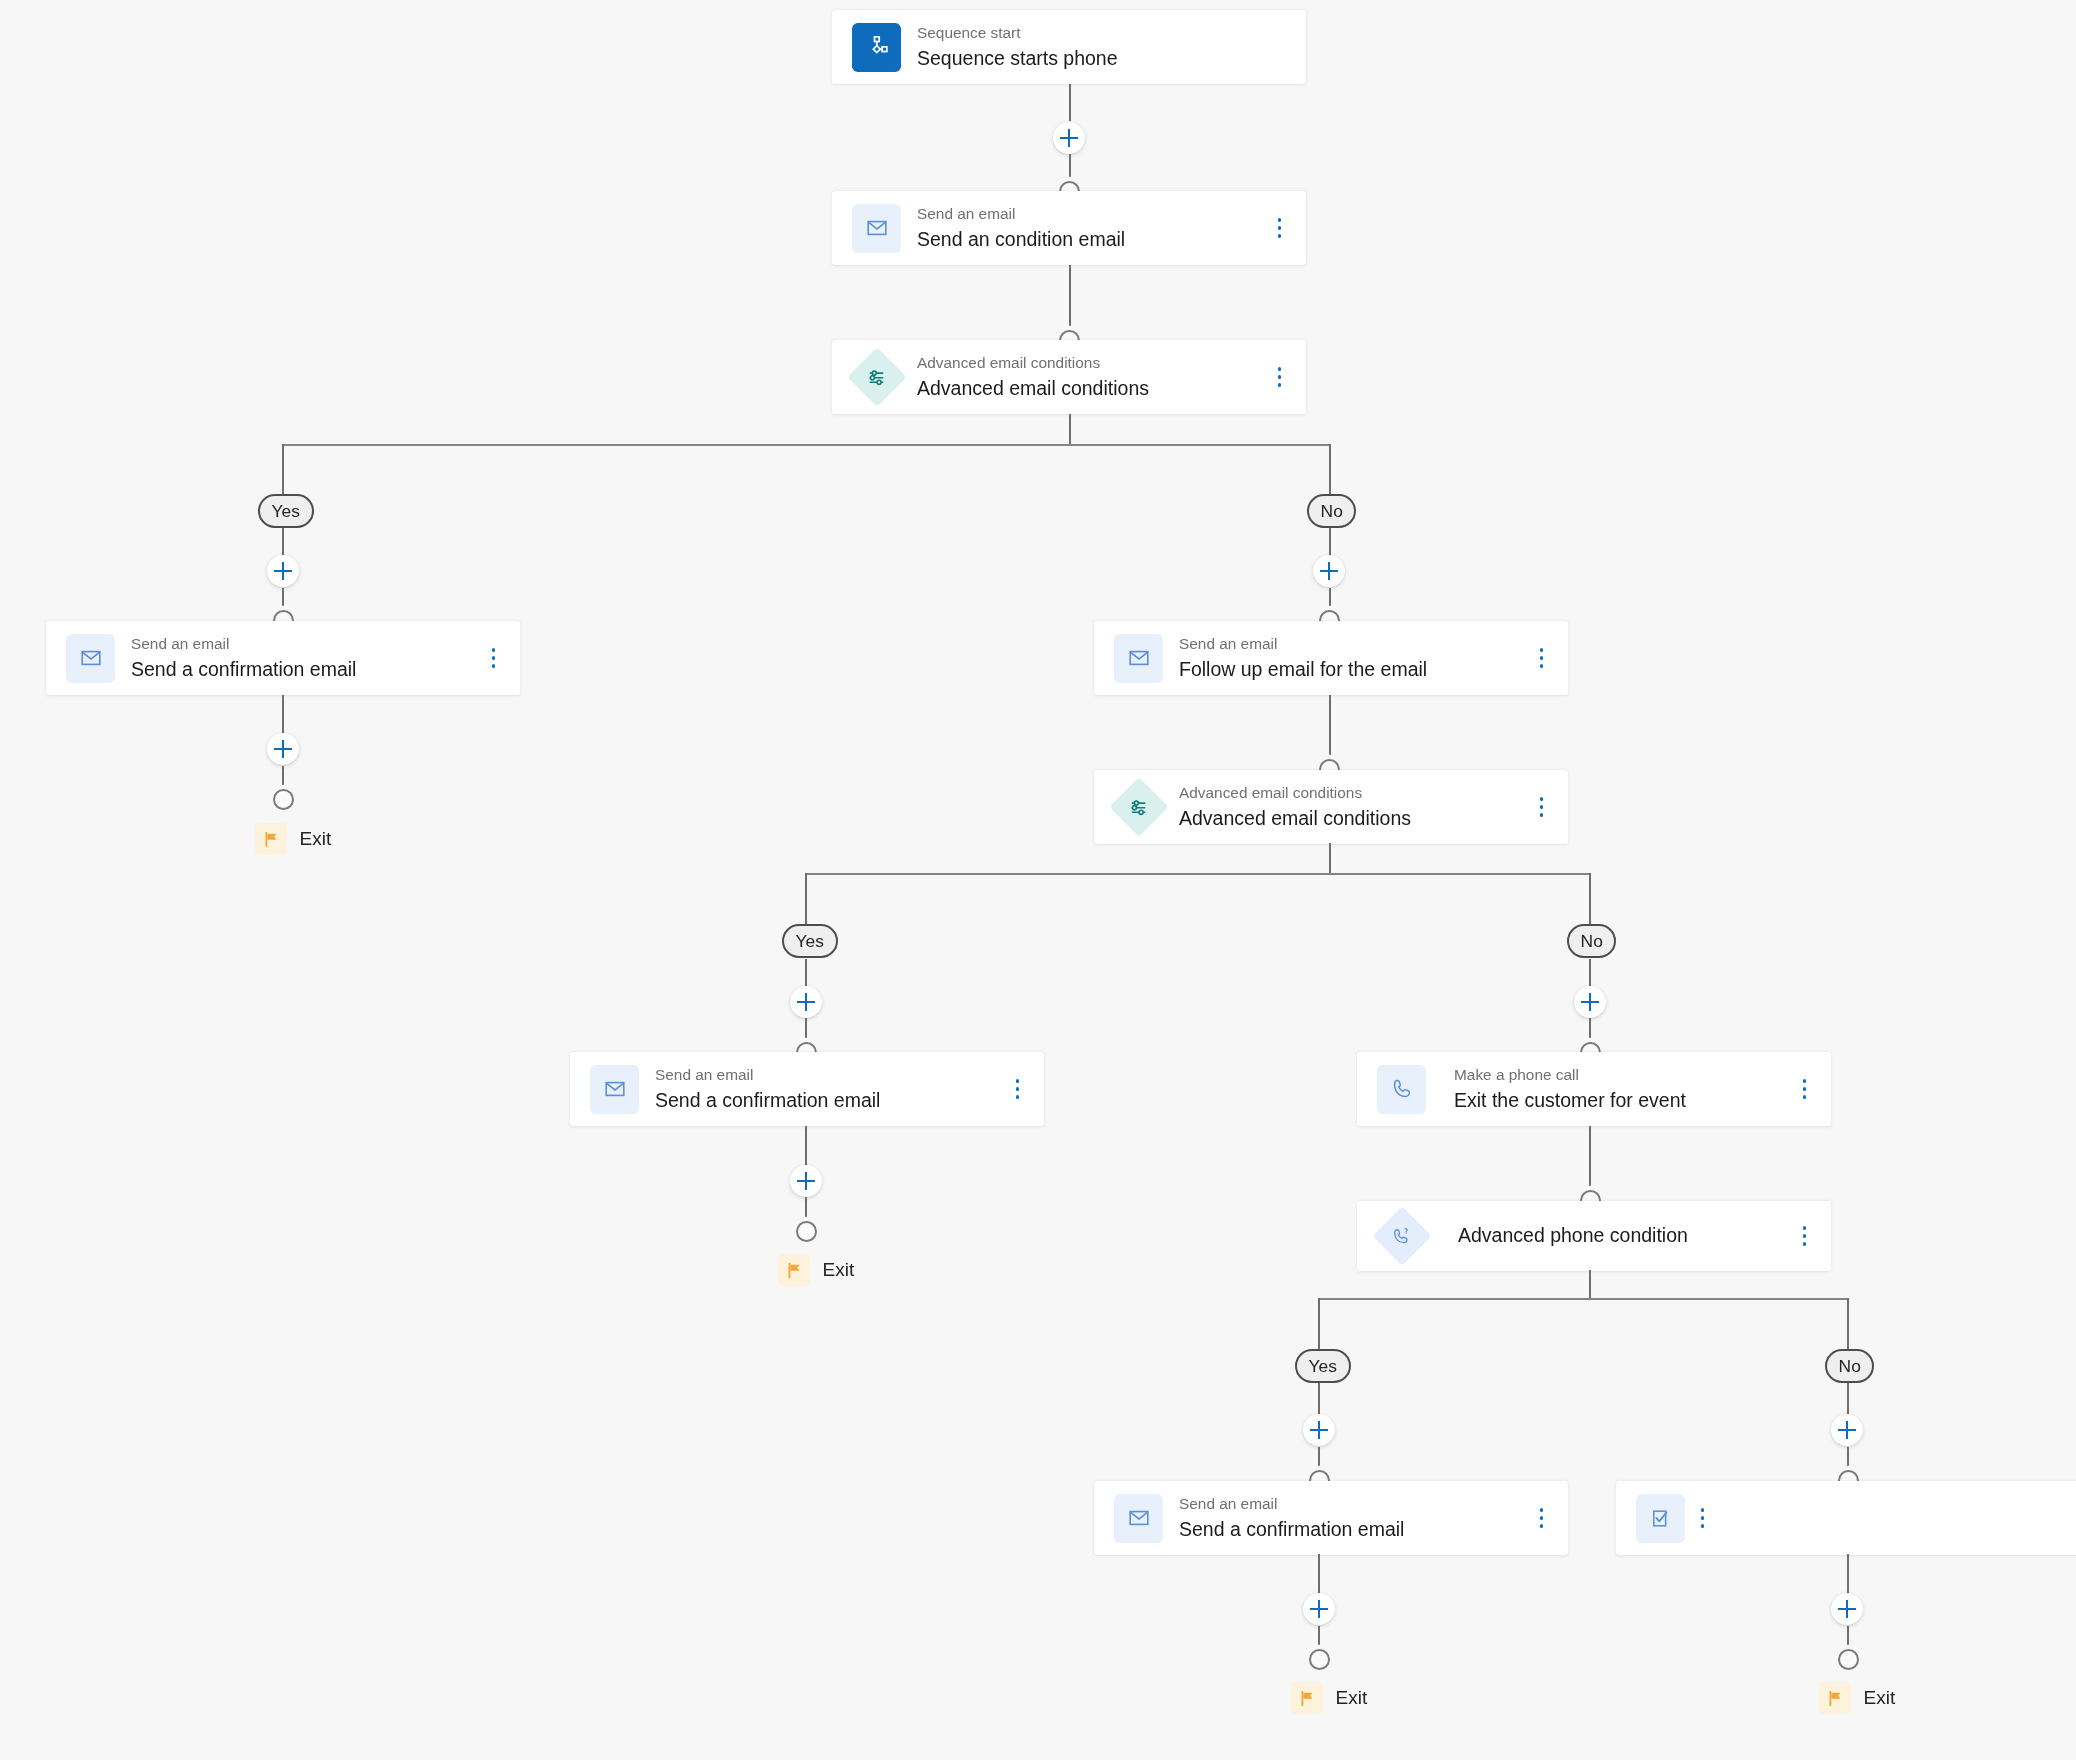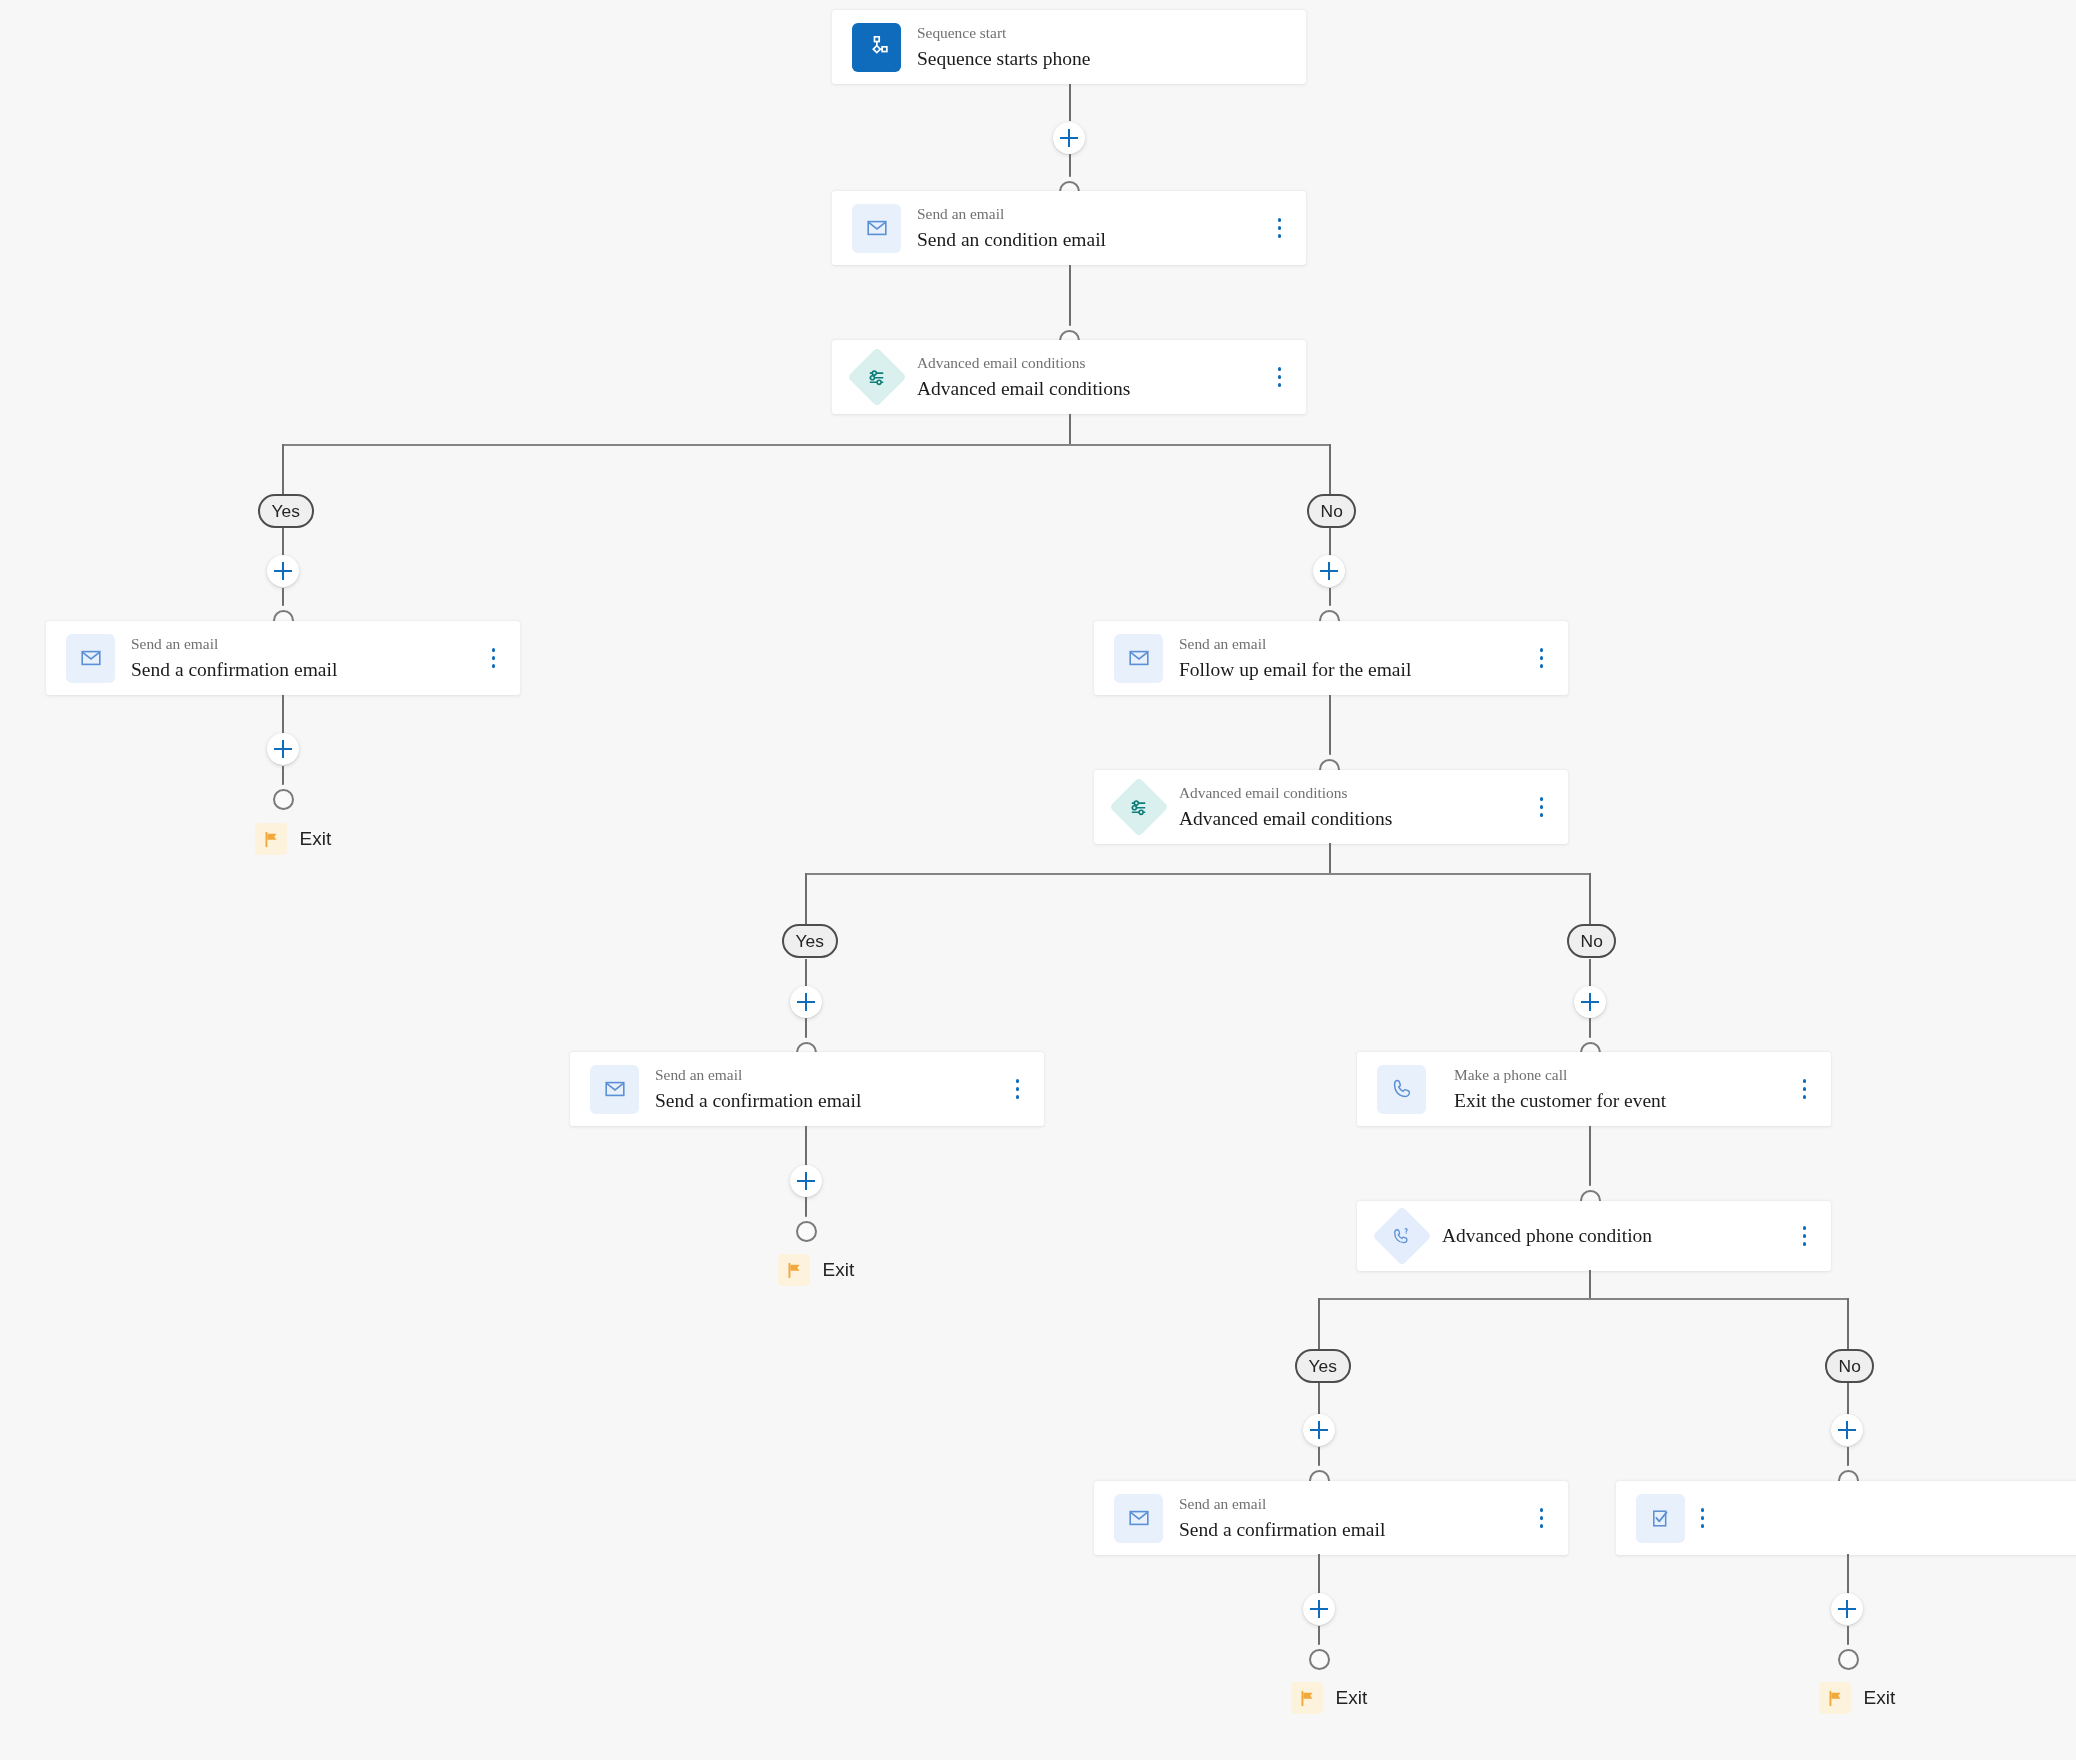--- a/index.html
+++ b/index.html
@@ -50,21 +50,20 @@
 
   
   .node{
     position:absolute;
     background:#ffffff;
     border-radius:2.5px;
     box-shadow:0 0.8px 3.3px rgba(0,0,0,.09), 0 0 0.8px rgba(0,0,0,.08);
     display:flex;align-items:center;
     box-sizing:border-box;
     cursor:pointer;
-    font-family:Liberation Serif, serif;
   }
   .node-icon-wrap{
     flex:0 0 auto;
     width:49px;height:49px;
     margin-left:20px;
     display:flex;align-items:center;justify-content:center;
   }
   .icon-sq{
     width:49px;height:49px;border-radius:5.8px;
     display:flex;align-items:center;justify-content:center;
@@ -82,21 +81,21 @@
     display:flex;flex-direction:column;justify-content:center;
     min-width:0;
   }
   .node-sub{
     font-size:15.4px;color:#707070;line-height:1.25;
     margin-bottom:5px;white-space:nowrap;
   }
   .node-title{
     font-size:19.5px;color:#1b1b1b;line-height:1.2;white-space:nowrap;
   }
-  .node-title.solo{margin:0;}
+  .node-title.solo{margin:16px;}
   .kebab{
     flex:0 0 auto;
     width:35px;height:49px;
     margin-right:9px;
     display:flex;flex-direction:column;align-items:center;justify-content:center;
     gap:4.2px;cursor:pointer;
   }
   .kebab i{display:block;width:3.7px;height:3.7px;border-radius:50%;background:#0f6cbd;}
 
   

